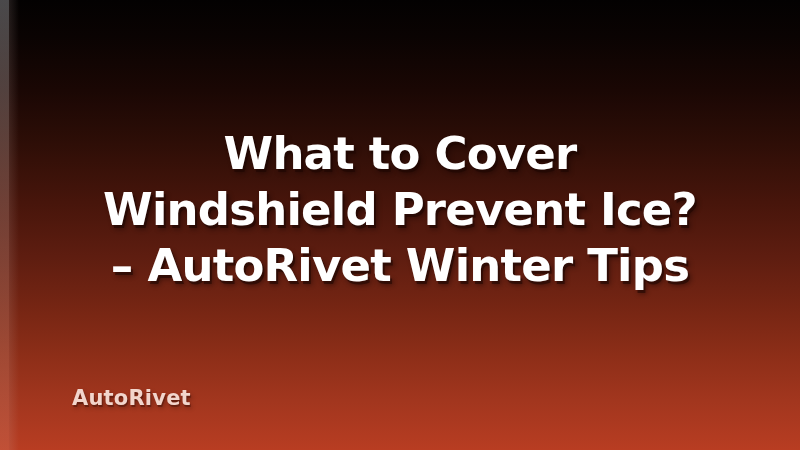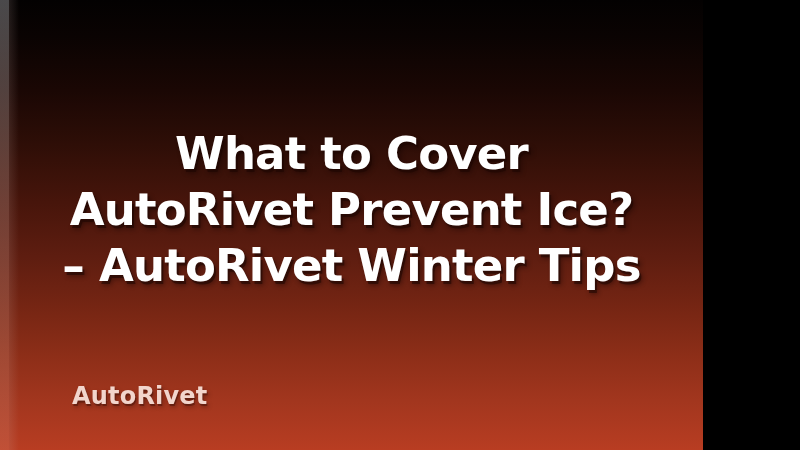--- a/index.html
+++ b/index.html
@@ -6,21 +6,21 @@
     margin: 0;
     padding: 0;
     background: #000;
   }
   body {
     font-family: "Liberation Sans", sans-serif;
   }
 
   .canvas {
     position: relative;
-    width: 703px;
+    width: 800px;
     height: 450px;
     overflow: hidden;
     background: linear-gradient(
       to bottom,
       #030101 0%,
       #0a0302 8%,
       #1a0704 20%,
       #2e0e07 32%,
       #47150b 45%,
       #5e1d10 57%,
@@ -88,36 +88,36 @@
     white-space: nowrap;
   }
 
   .brand {
     position: absolute;
     left: 72px;
     bottom: 40px;
     color: #f2d5cc;
     font-family: "DejaVu Sans", sans-serif;
     font-weight: bold;
-    font-size: 24px;
+    font-size: 21px;
     letter-spacing: 0.2px;
     text-shadow:
       1px 2px 0 rgba(55, 12, 4, 0.40),
       2px 3px 4px rgba(40, 8, 2, 0.35);
   }
 </style>
 </head>
 <body>
 
 <div class="canvas">
 
   <div class="edge-strip"></div>
   <div class="edge-strip-fade"></div>
 
   <div class="title-block">
     <span class="title-line">What to Cover</span>
-    <span class="title-line">AutoRivet Prevent Ice?</span>
+    <span class="title-line">Windshield Prevent Ice?</span>
     <span class="title-line">– AutoRivet Winter Tips</span>
   </div>
 
   <div class="brand">AutoRivet</div>
 
 </div>
 
 </body></html>

